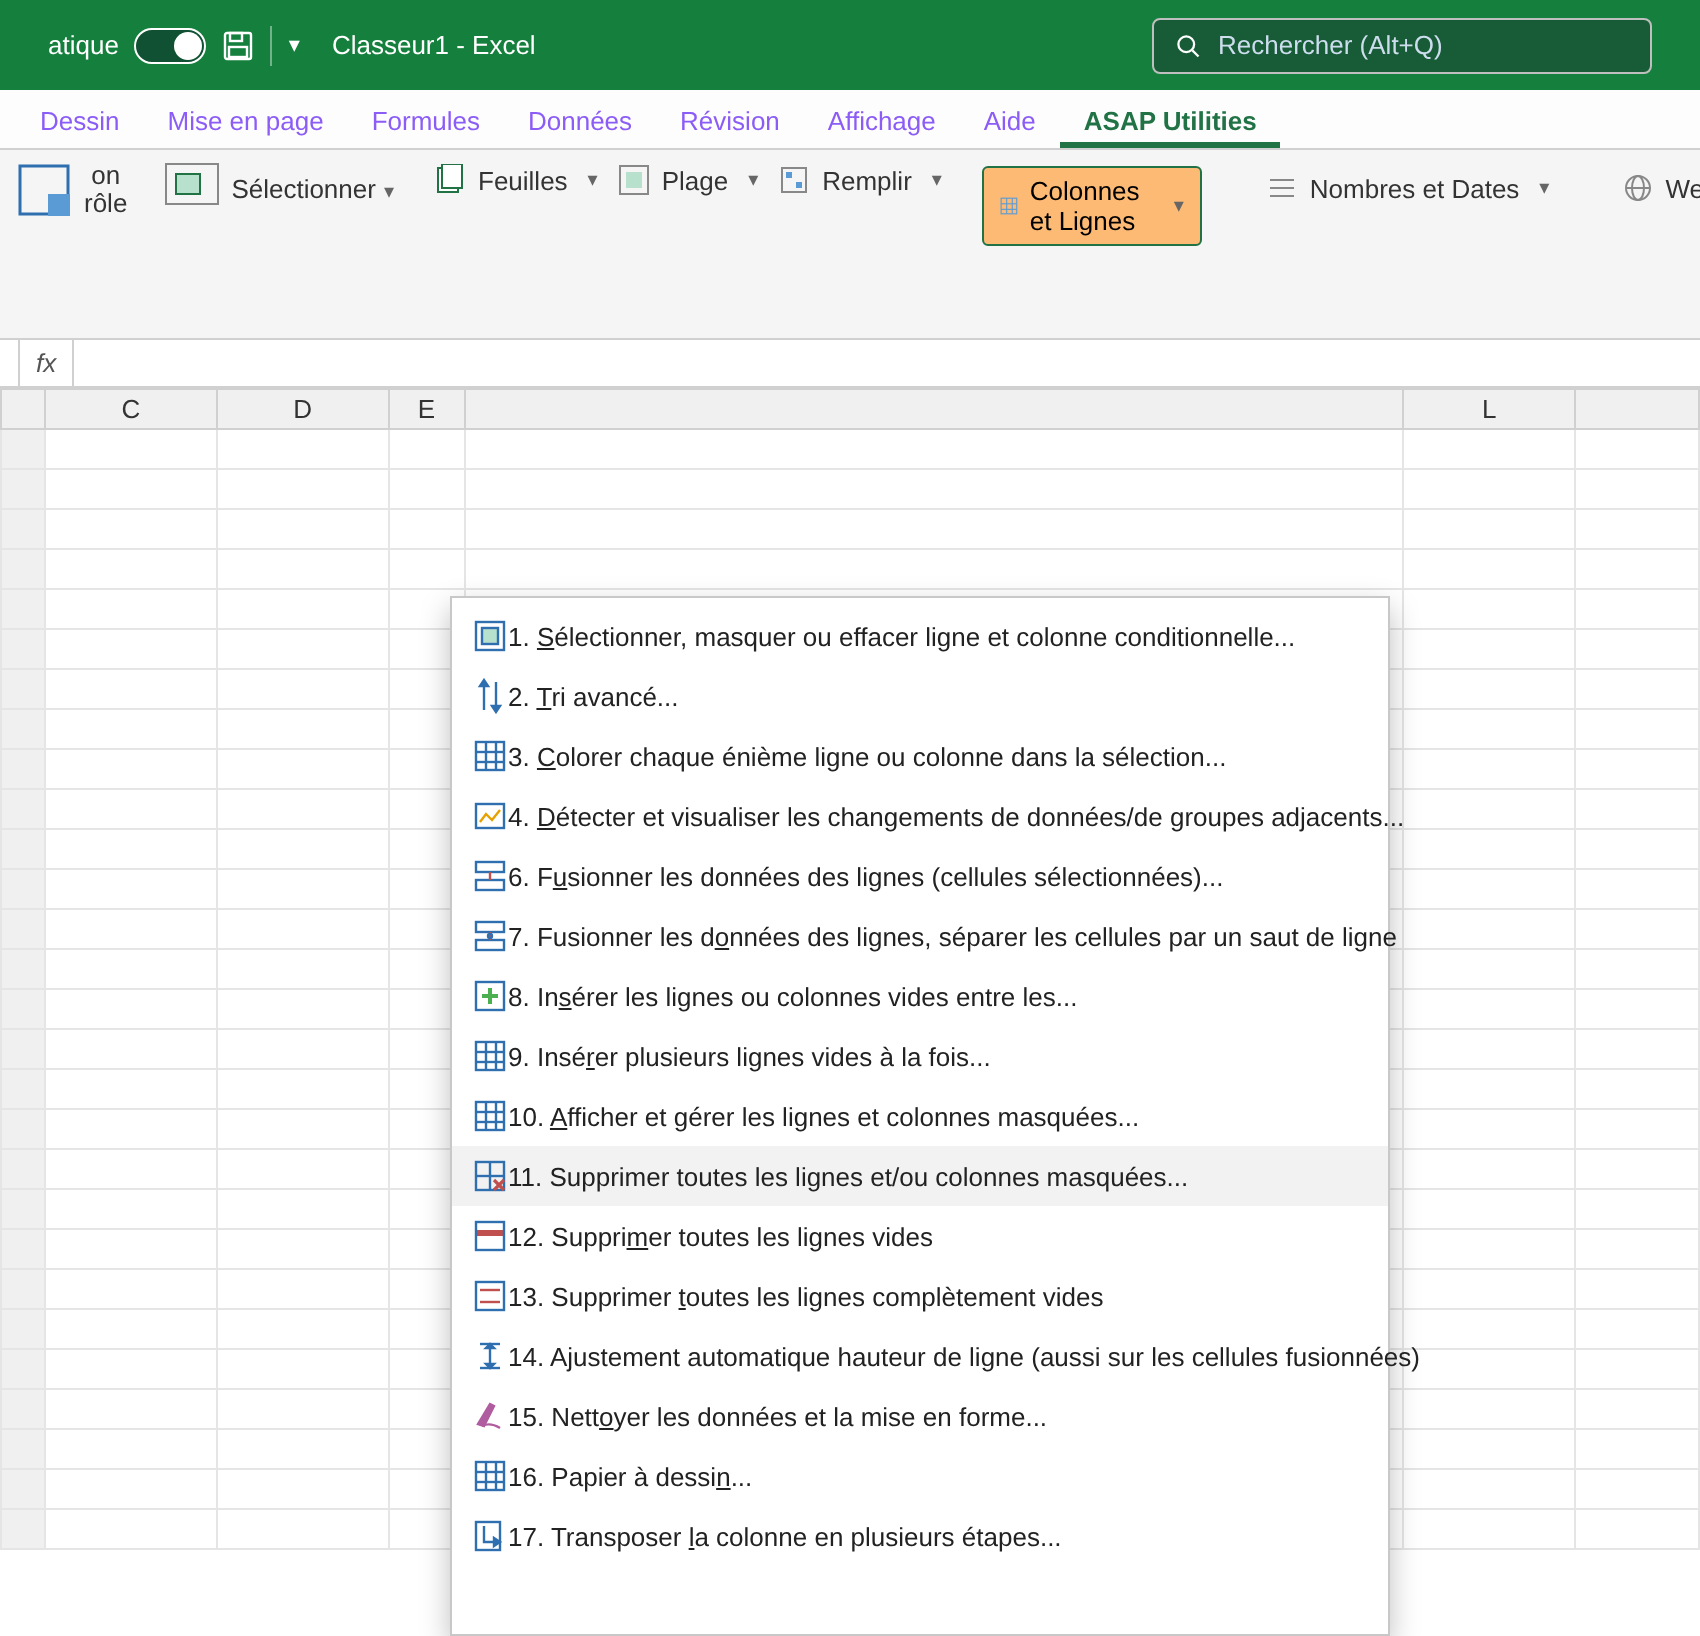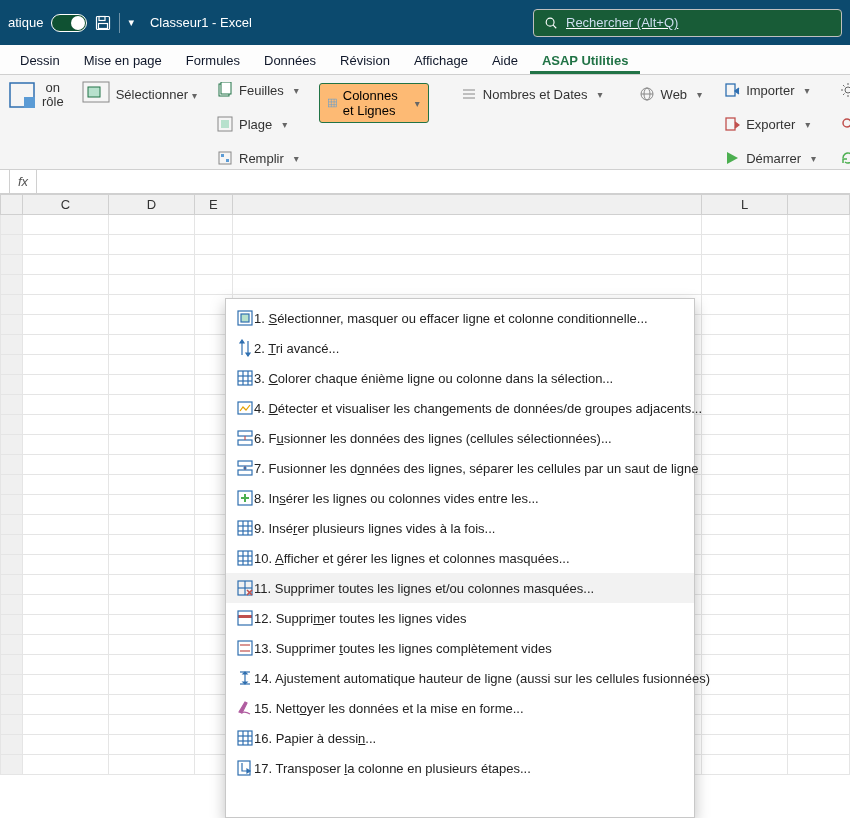--- a/index.html
+++ b/index.html
@@ -1,41 +1,41 @@
 <!DOCTYPE html>
 <html><head>
 <meta charset="utf-8">
 <style>
 * { margin: 0; padding: 0; box-sizing: border-box; font-family: "Segoe UI", Tahoma, sans-serif; font-size: 13px; }
 body { width: 850px; height: 818px; background: #fff; overflow: hidden; }
 
 
-.title-bar { display: flex; align-items: center; height: 45px; background: #0c4a6e; color: #fff; padding: 0 8px; }
+.title-bar { display: flex; align-items: center; height: 45px; background: #15803d; color: #fff; padding: 0 24px; }
 .title-bar .left { display: flex; align-items: center; gap: 8px; }
 .toggle { display:inline-flex; align-items:center; width:36px; height:18px; background:#0f5132; border:1px solid #fff; border-radius:10px; padding:1px; }
 .toggle-knob { width:14px; height:14px; border-radius:50%; background:#fff; margin-left:18px; }
 .save-icon { width:16px; height:16px; display:inline-block; }
 .divider-v { width:1px; height:20px; background:rgba(255,255,255,0.4); }
 .doc-title { margin-left:8px; }
-.search-box { margin-left:auto; display:flex; align-items:center; background:#185c37; border:1px solid #bfbfbf; border-radius:4px; height:28px; width:309px; padding:0 10px; gap:8px;text-decoration:underline; }
+.search-box { margin-left:auto; display:flex; align-items:center; background:#185c37; border:1px solid #bfbfbf; border-radius:4px; height:28px; width:250px; padding:0 10px; gap:8px; }
 .search-box input { background:transparent; border:none; outline:none; color:#fff; flex:1; }
 .search-box ::placeholder { color:#cde; }
 
 
 .tab-strip { display:flex; align-items:flex-end; height:30px; background:#fdfdfd; padding:0 8px; border-bottom:1px solid #d0d0d0; }
-.tab { padding:5px 12px 6px; color:#0f172a; cursor:pointer; }
+.tab { padding:5px 12px 6px; color:#8b5cf6; cursor:pointer; }
 .tab.active { color:#217346; font-weight:600; border-bottom:3px solid #217346; padding-bottom:3px; }
 
 
 .ribbon { display:flex; align-items:flex-start; background:#f5f5f5; height:95px; border-bottom:1px solid #d0d0d0; }
 .ribbon-sep { width:1px; height:88px; background:#d9d9d9; margin:3px 2px; }
 .ribbon-big { display:flex; align-items:center; justify-content:center; gap:4px; padding:4px 6px; color:#333; }
 .ribbon-big .big-icon { width:32px; height:32px; }
 .ribbon-big span.lbl { text-align:center; line-height:1.1; }
-.ribbon-col { display:flex; flex-direction:column; gap:12px; padding:4px 6px; justify-content:center; }
+.ribbon-col { display:flex; flex-direction:row; gap:2px; padding:4px 6px; justify-content:center; }
 .ribbon-item { display:flex; align-items:center; gap:6px; padding:3px 4px; color:#333; white-space:nowrap; }
 .ribbon-item .sm-icon { width:16px; height:16px; display:inline-flex; align-items:center; justify-content:center; }
 .caret::after { content:"▾"; font-size:10px; color:#666; margin-left:4px; }
 .dropbtn { display:inline-flex; align-items:center; gap:6px; padding:4px 8px; border:1px solid #c0c0c0; border-radius:3px; background:#fdfdfd; }
 .dropbtn.active { background:#fdba74; border-color:#217346; }
 
 
 .formula-bar { display:flex; align-items:center; height:24px; border-bottom:1px solid #d0d0d0; }
 .fx { font-style:italic; color:#555; padding:0 8px; border-right:1px solid #d0d0d0; height:100%; display:flex; align-items:center; }
 .formula-input { flex:1; border:none; outline:none; padding:0 6px; height:100%; }

